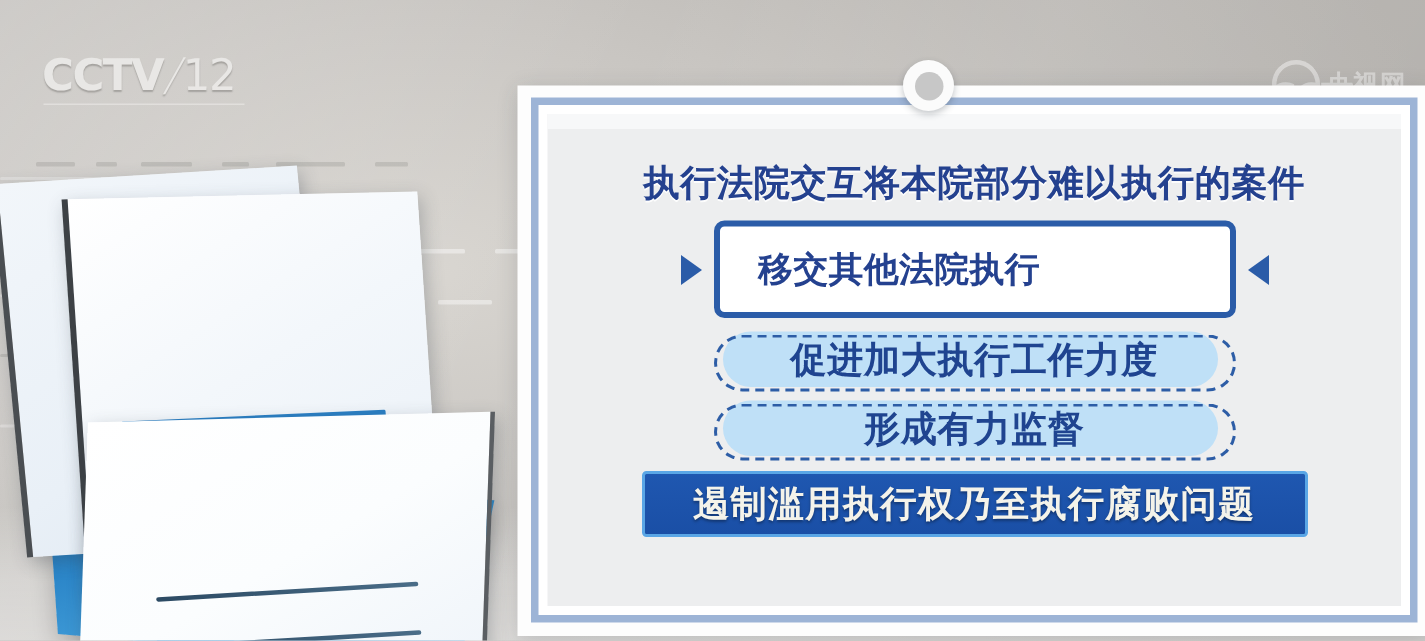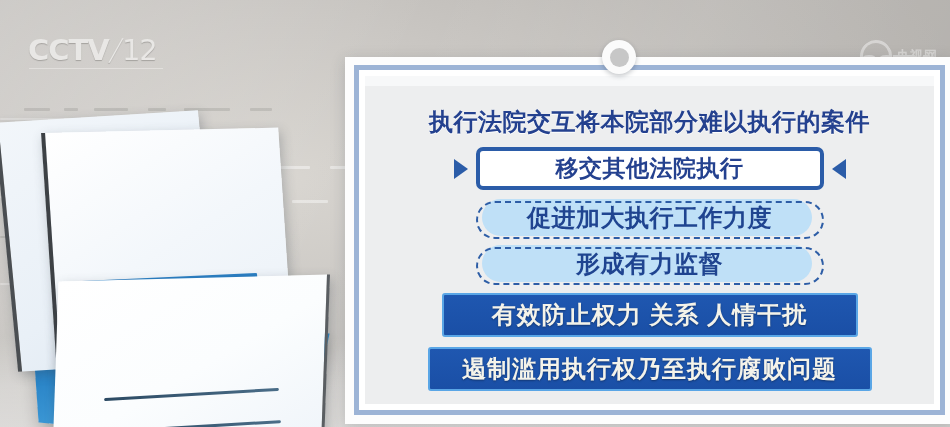--- a/index.html
+++ b/index.html
@@ -48,21 +48,21 @@
   
   #watermark{position:absolute;right:12px;top:34px;height:44px;display:flex;align-items:center;gap:6px;opacity:.42;}
   #watermark .wm-ring{
     width:26px;height:26px;border:3px solid #ffffff;border-radius:50%;
     border-bottom-color:transparent;transform:rotate(-35deg);margin-right:-2px;
   }
   #watermark .wm-en{
     font-family:"DejaVu Sans",sans-serif;font-weight:700;font-size:25px;color:#ffffff;
     letter-spacing:-1px;position:absolute;left:-2px;top:16px;white-space:nowrap;
   }
-  #watermark .wm-cn{font-size:13px;color:#ffffff;font-weight:700;letter-spacing:1px;white-space:nowrap;}
+  #watermark .wm-cn{font-size:17px;color:#ffffff;font-weight:700;letter-spacing:1px;white-space:nowrap;}
 
   
   #docs{position:absolute;left:-6px;top:92px;width:346px;height:335px;}
   #docs .shape{position:absolute;}
   .doc-blueA{
     left:38px;top:150px;width:118px;height:185px;
     background:linear-gradient(160deg,#2f8fd0 0%,#1d76bd 48%,#4aa7e0 100%);
     transform:skewY(9deg) rotate(-4deg);
     box-shadow:0 6px 16px rgba(0,0,0,.22);
   }
@@ -128,21 +128,21 @@
   }
 
   
   .rowwrap{display:flex;align-items:center;justify-content:center;margin-top:9px;}
   .tri{width:0;height:0;border-top:10px solid transparent;border-bottom:10px solid transparent;}
   .tri.left{border-left:14px solid #2b5ca8;margin-right:8px;}
   .tri.right{border-right:14px solid #2b5ca8;margin-left:8px;}
 
   .box-white{
     background:#ffffff;border:4px solid #2b5ca8;border-radius:7px;
-    padding:2px 26px;min-width:288px;text-align:center;
+    padding:13px 26px;min-width:288px;text-align:left;
   }
   .box-white .t{
     font-size:23px;font-weight:700;color:#24418f;white-space:nowrap;letter-spacing:.5px;
     text-shadow:0 1px 0 rgba(255,255,255,.9);
   }
 
   .pill{
     position:relative;height:37px;display:flex;align-items:center;justify-content:center;
     margin-top:9px;
   }
@@ -260,23 +260,20 @@
           <div class="dash"></div>
           <div class="t">促进加大执行工作力度</div>
         </div>
 
         <div class="pill p2">
           <div class="fill"></div>
           <div class="dash"></div>
           <div class="t">形成有力监督</div>
         </div>
 
-        <div class="box-solid b1">
-          <div class="t">有效防止权力 关系 人情干扰</div>
-        </div>
 
         <div class="box-solid b2">
           <div class="t">遏制滥用执行权乃至执行腐败问题</div>
         </div>
 
       </div>
     </div>
   </div>
 
   <div id="knob">

